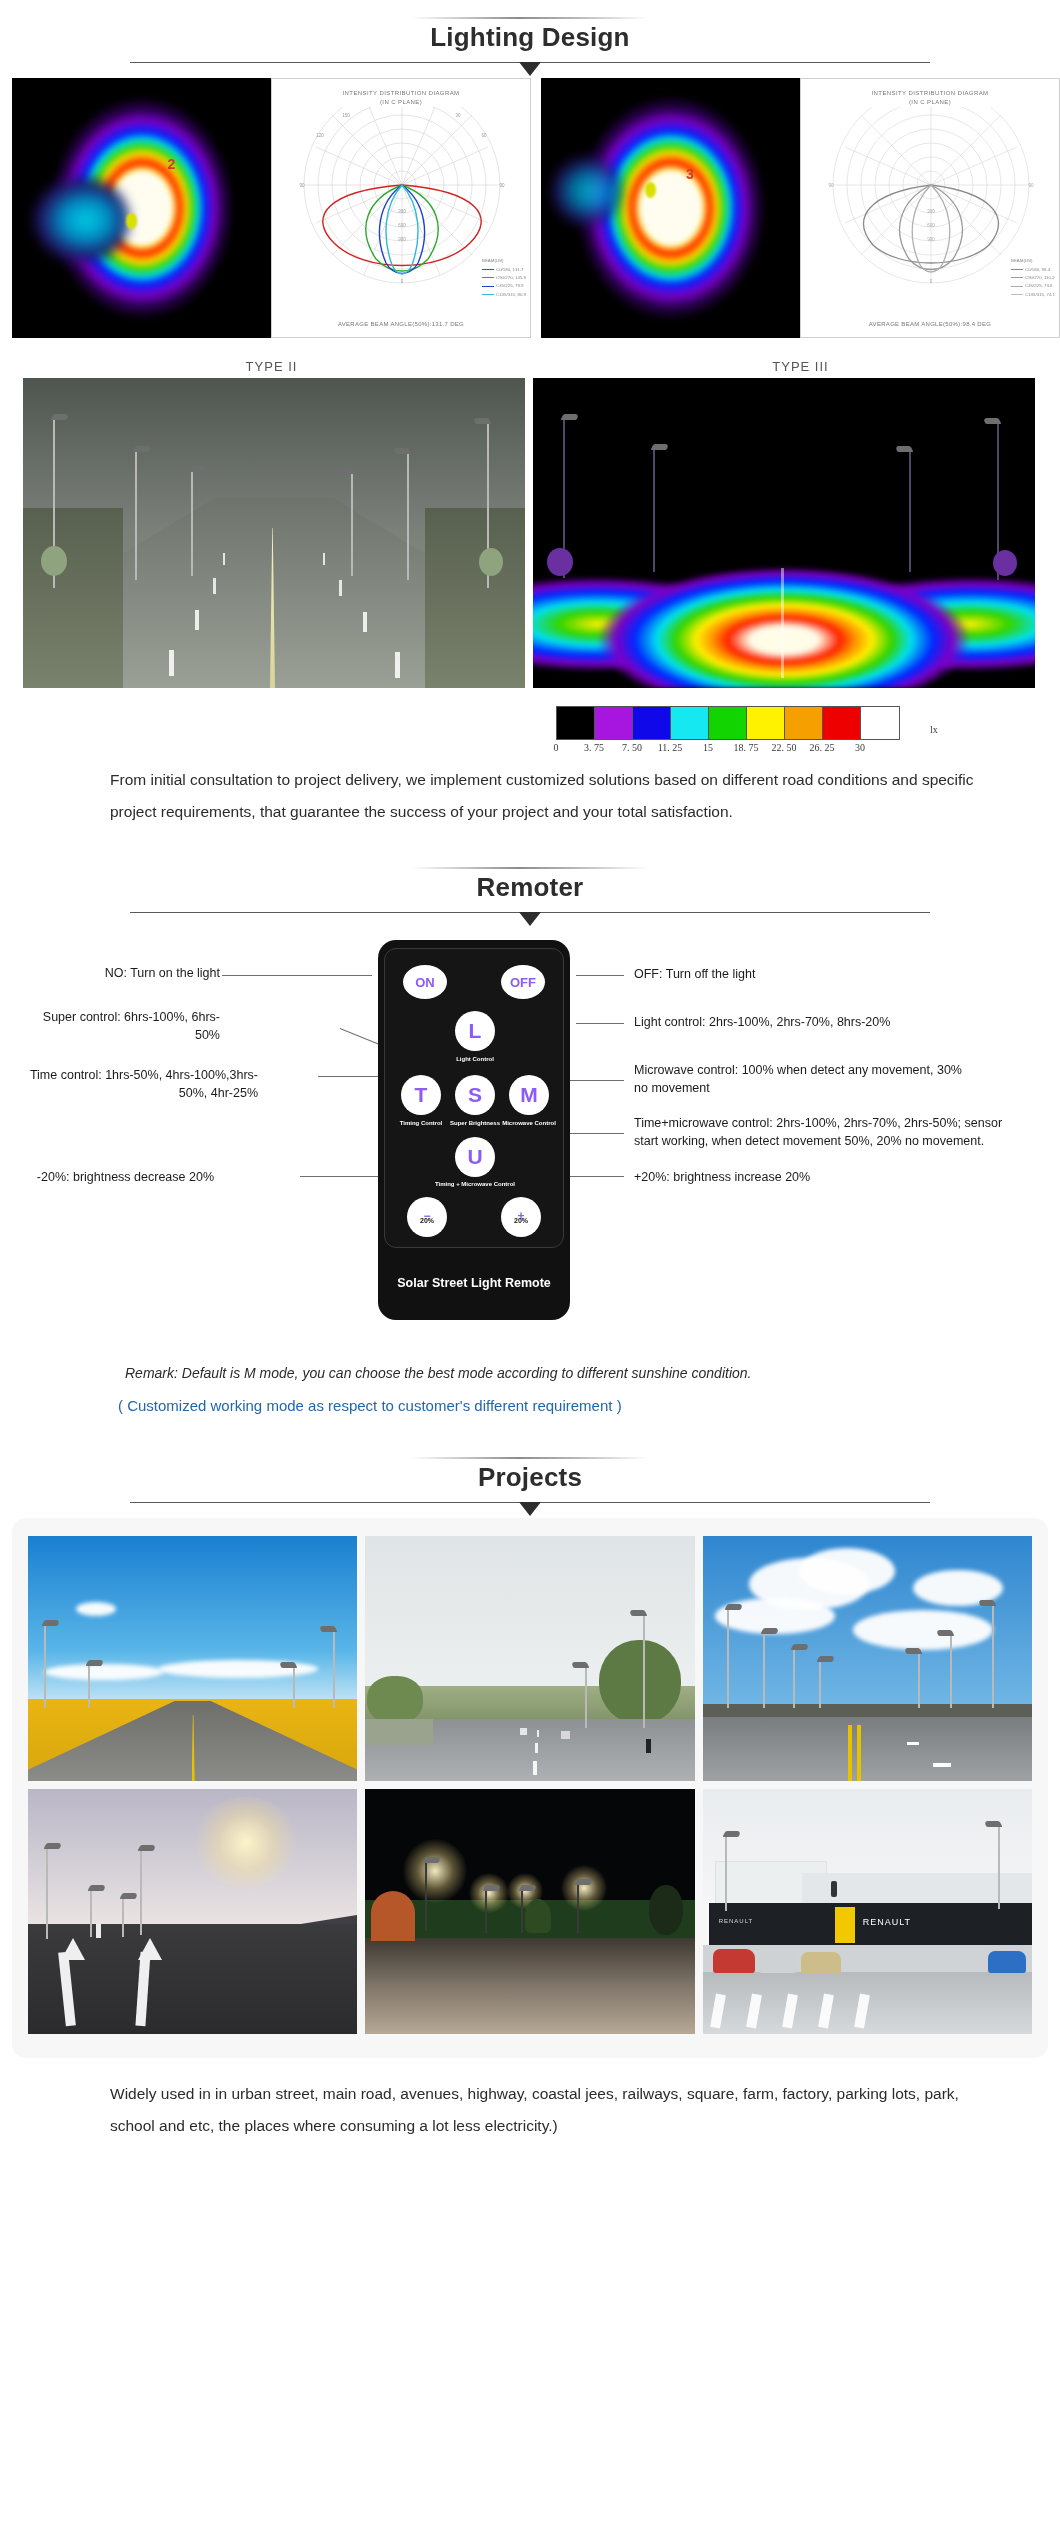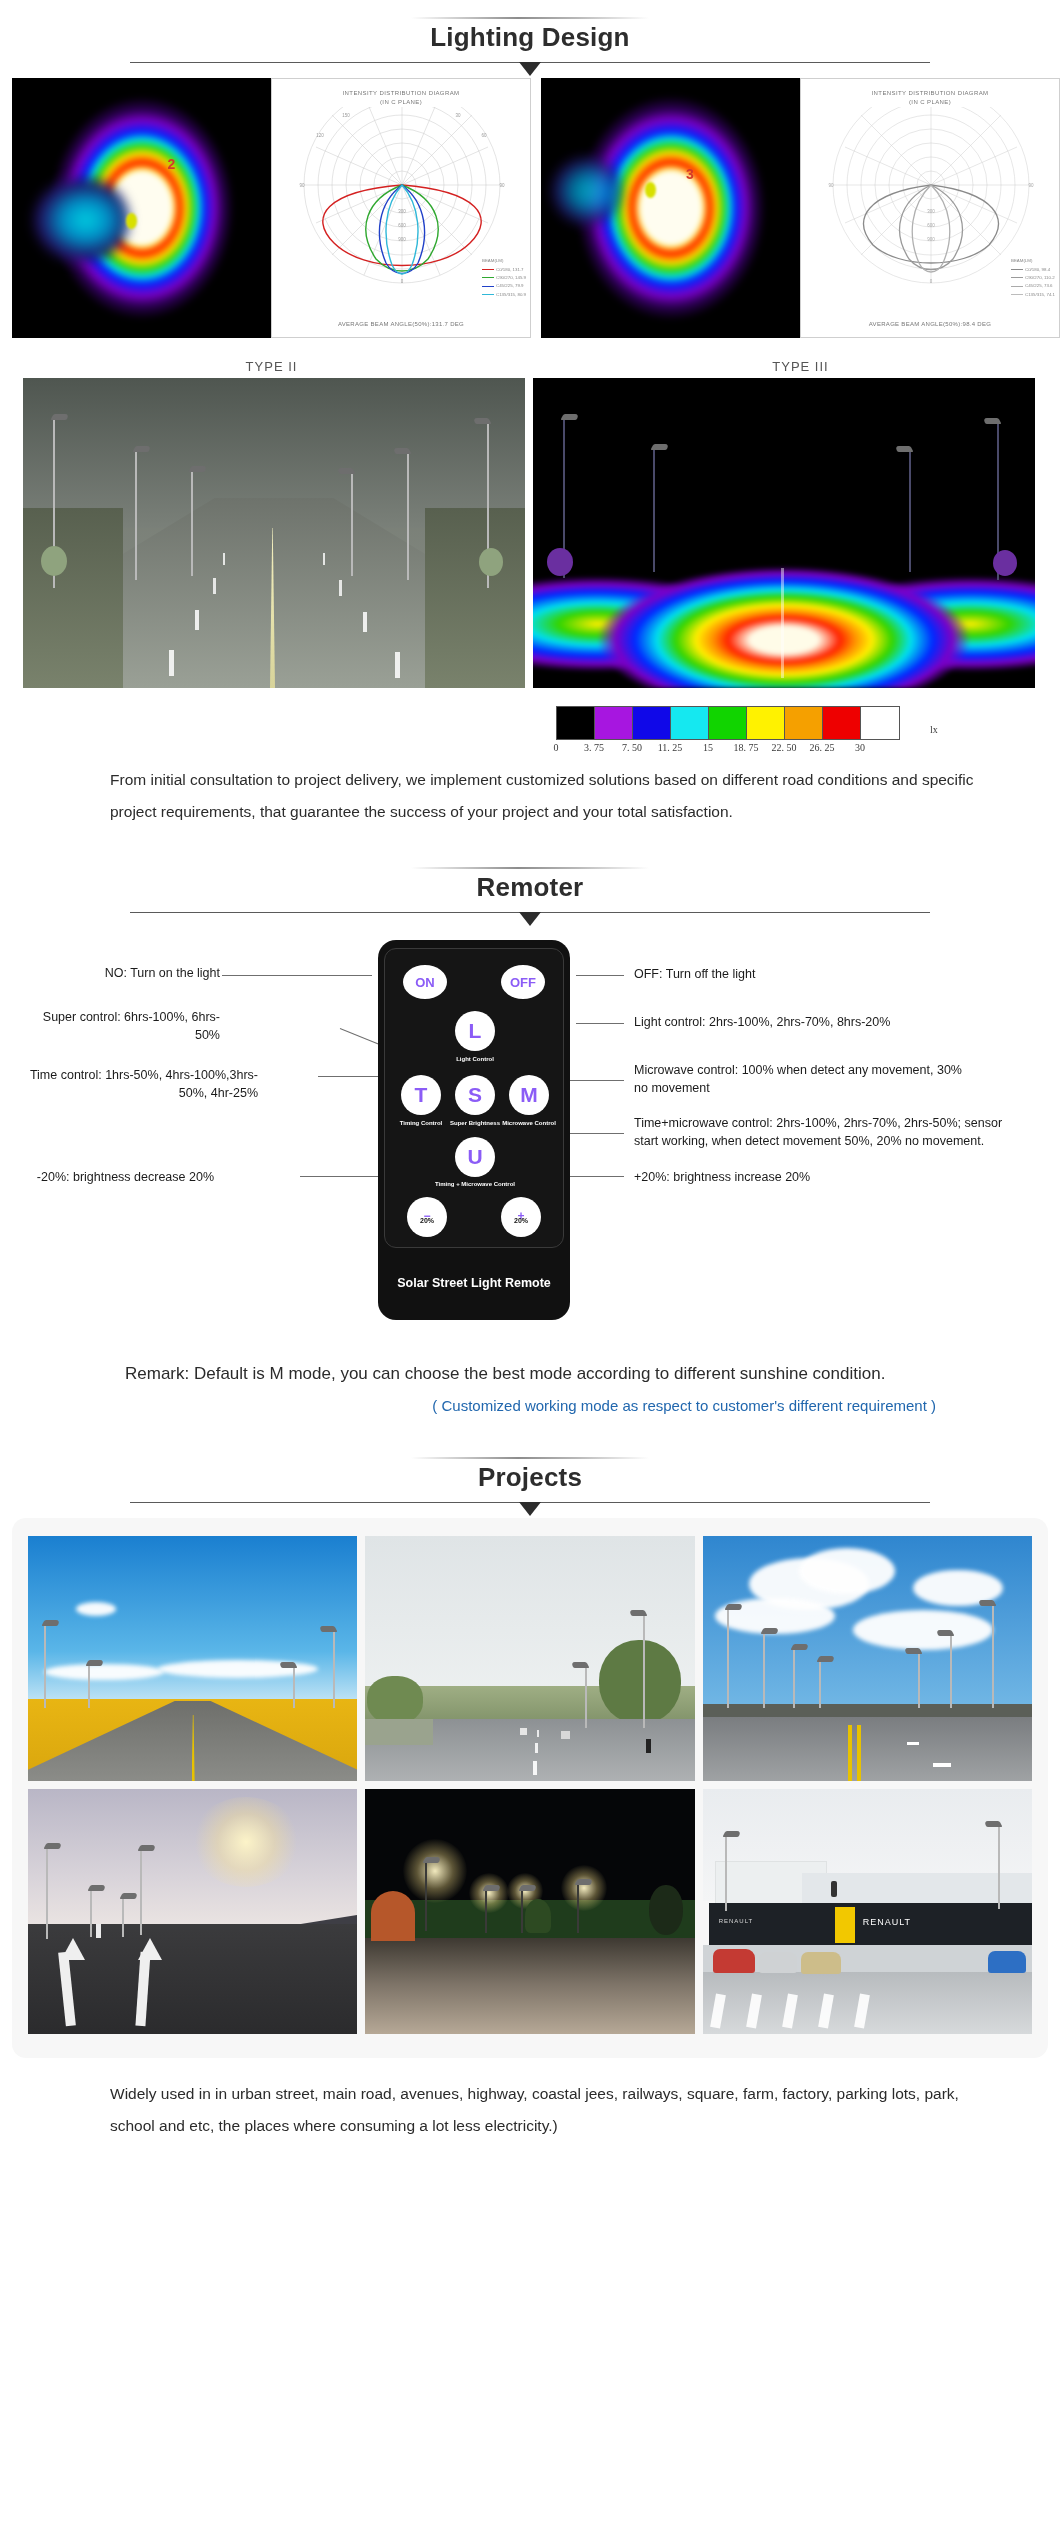--- a/index.html
+++ b/index.html
@@ -173,22 +173,22 @@
   .remote-foot {
     position:absolute; left:6px; right:6px; bottom: 8px; height: 58px;
     background:#111; display:flex; align-items:center; justify-content:center;
     color:#fff; font-size: 12.5px; font-weight: bold;
   }
   .rlabel { position: absolute; font-size: 12.5px; line-height: 18px; color:#1b1b1b; }
   .rlabel.r-right { text-align: left; }
   .rlabel.r-left  { text-align: right; }
   .leader { position:absolute; background:#6f6f6f; height:1px; transform-origin: left center; }
 
-  .remark { width: 860px; margin: 0 0 0 125px; font-size: 17px; line-height: 31px; color:#2b2b2b; }
-  .remark-blue { width: 860px; margin: 2px 0 0 76px; font-size: 15px; line-height: 29px; text-align: right; }
+  .remark { width: 860px; margin: 0 0 0 125px; font-size: 14px; line-height: 31px; color:#2b2b2b;font-style:italic; }
+  .remark-blue { width: 860px; margin: 2px 0 0 118px; font-size: 15px; line-height: 29px; }
 
   
   .projects-card {
     position: relative; width: 1036px; margin: 0 0 0 12px;
     background: #f7f7f7; border-radius: 14px; padding: 18px 16px 24px 16px;
   }
   .pgrid { display: grid; grid-template-columns: repeat(3, 1fr); gap: 8px; }
   .pgrid .ph { height: 245px; overflow:hidden; position: relative; }
   .pgrid .ph + .ph { }
 

